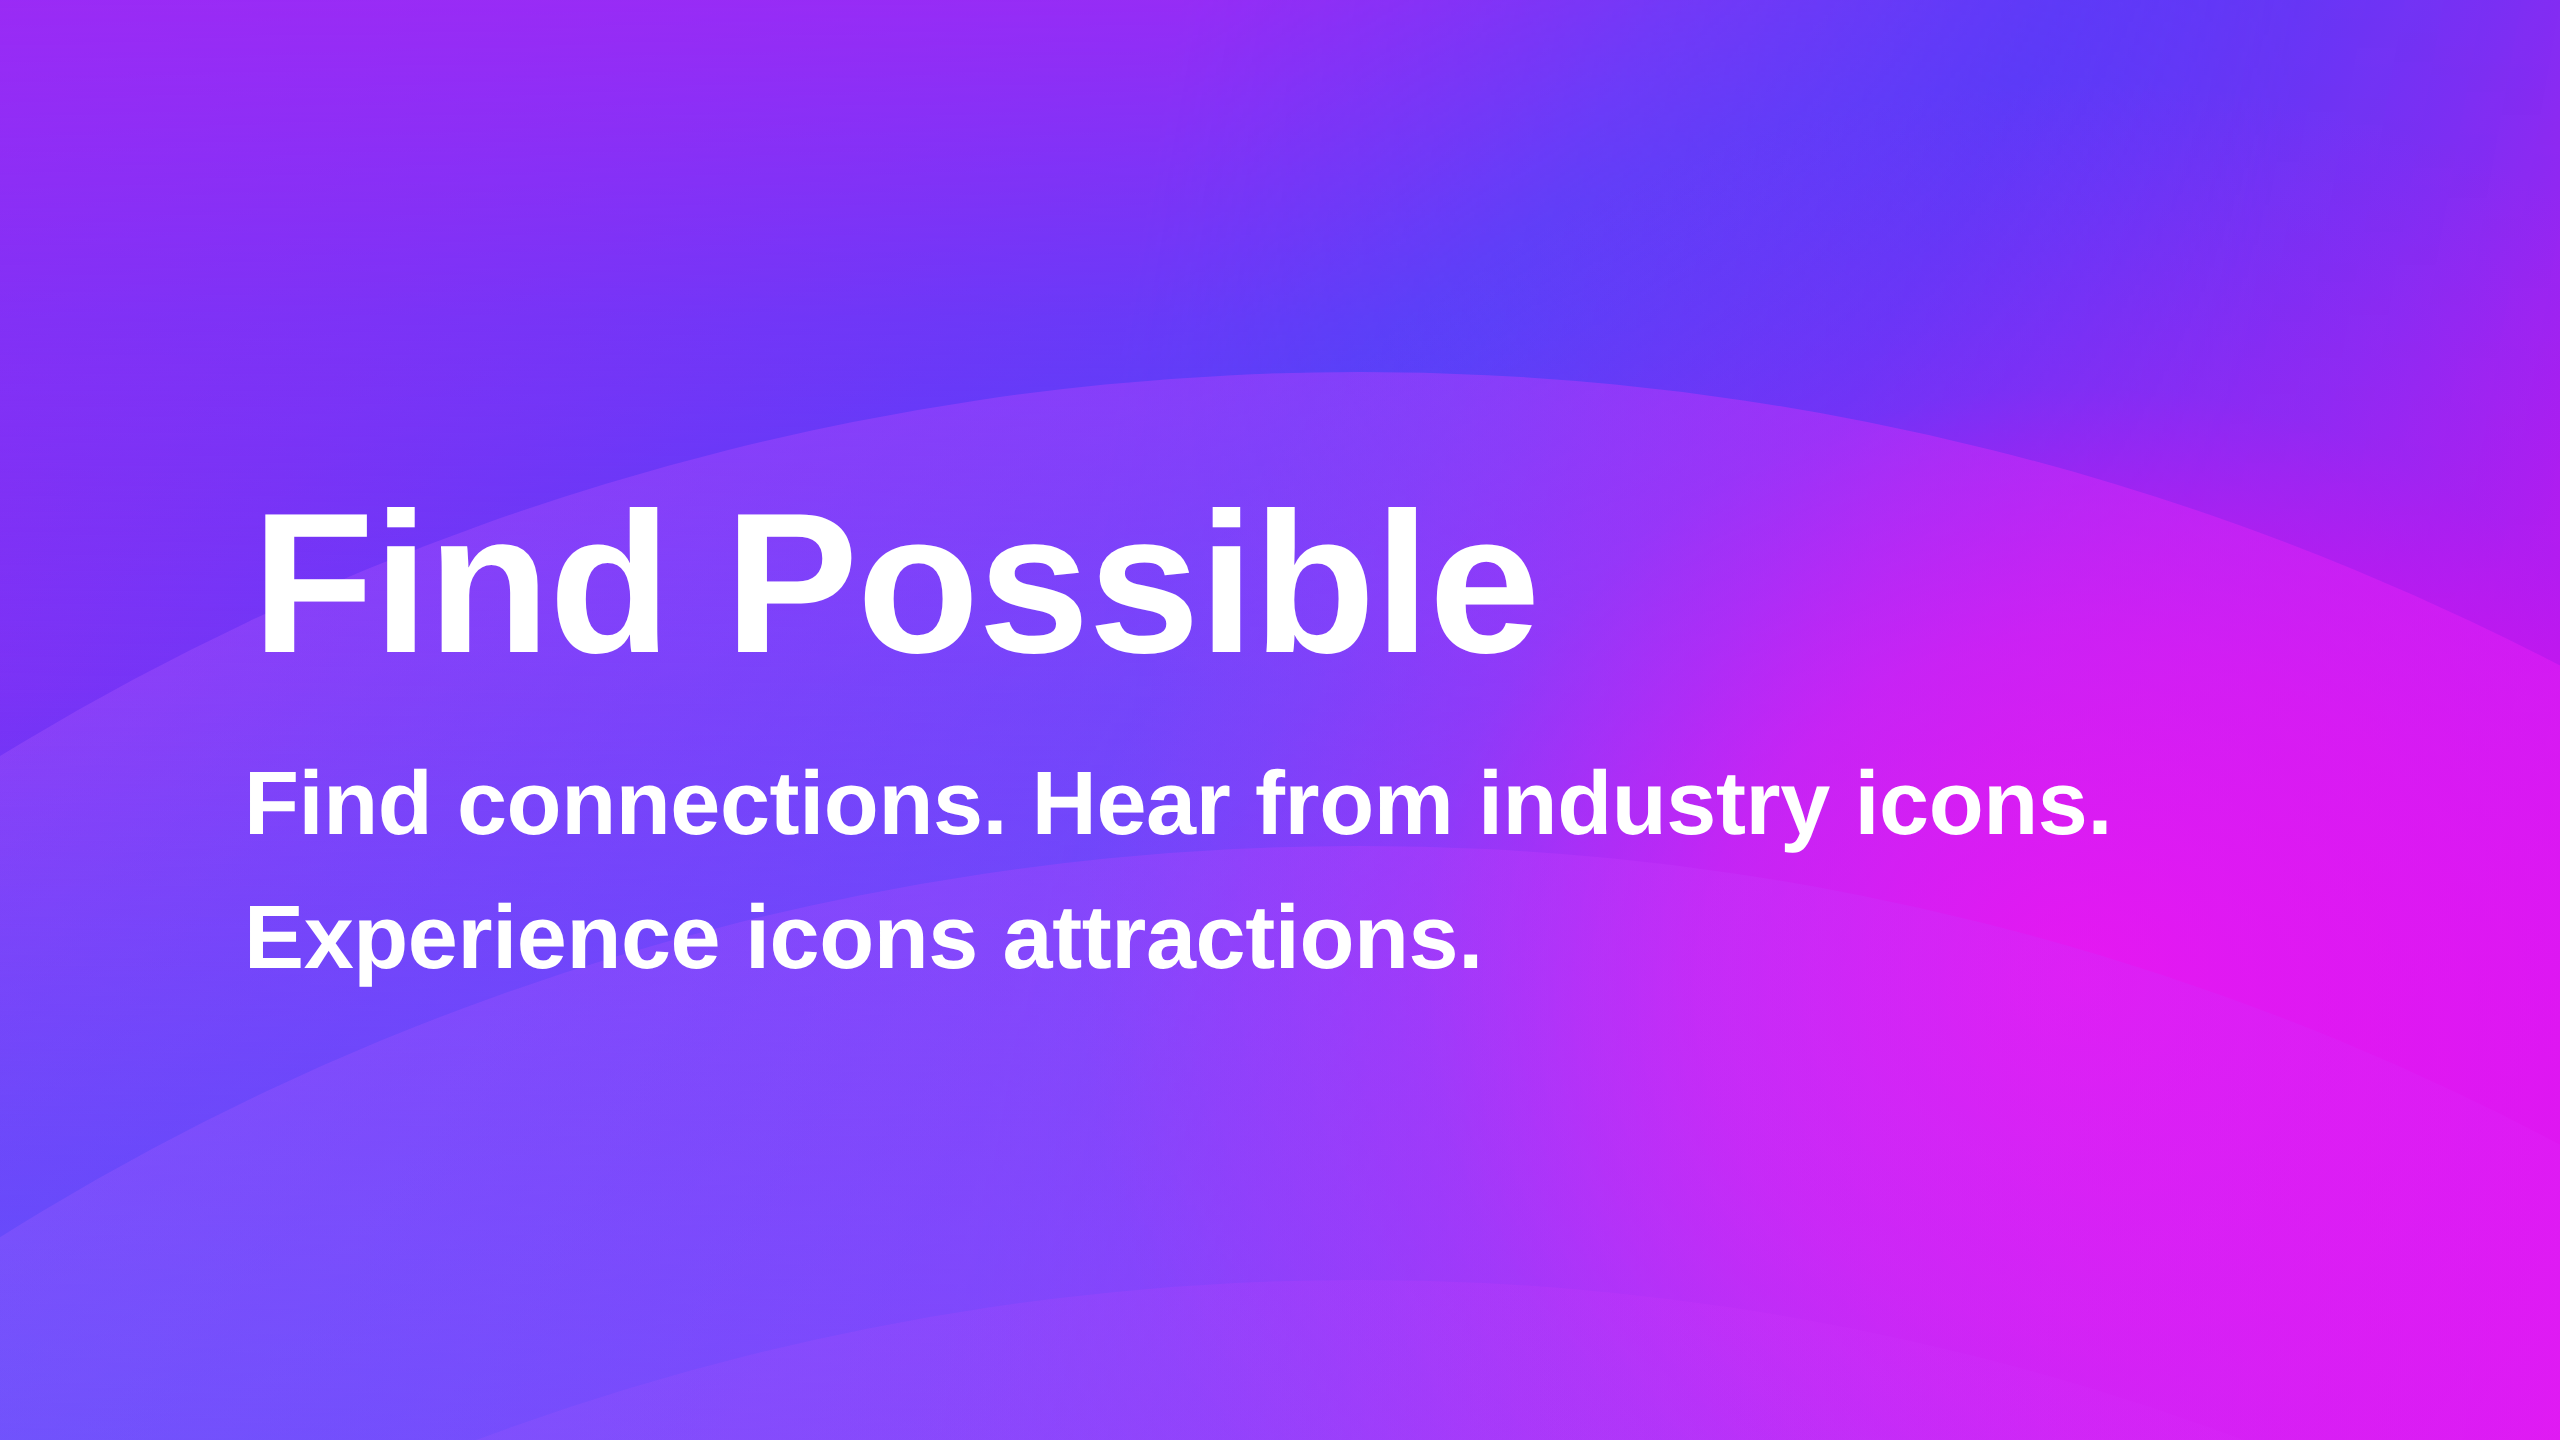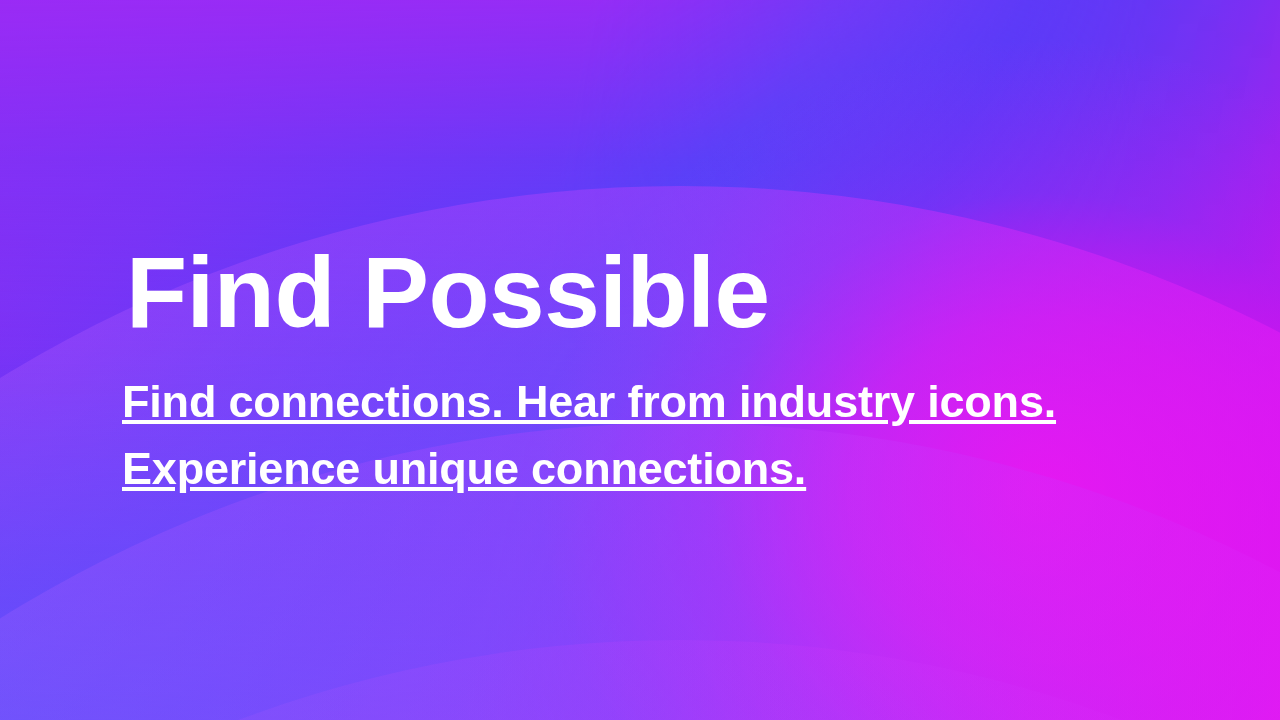--- a/index.html
+++ b/index.html
@@ -131,37 +131,36 @@
     padding-top: 20px;
     color: #ffffff;
     font-size: 45px;
     line-height: 67px;
     font-weight: 700;
     letter-spacing: -0.2px;
   }
   .subhead-line {
     display: block;
     white-space: nowrap;
-    text-decoration: underline;
   }
 </style>
 </head>
 <body>
 
 <div id="stage">
 
   <div class="bg-base"></div>
   <div class="bg-tint"></div>
   <div class="bg-bloom"></div>
 
   <div class="arc arc-outer"></div>
   <div class="arc arc-inner"></div>
   <div class="arc arc-third"></div>
 
   <div class="content">
     <h1 class="headline">Find Possible</h1>
     <p class="subhead">
       <span class="subhead-line">Find connections. Hear from industry icons.</span>
-      <span class="subhead-line">Experience unique connections.</span>
+      <span class="subhead-line">Experience icons attractions.</span>
     </p>
   </div>
 
 </div>
 
 </body></html>

